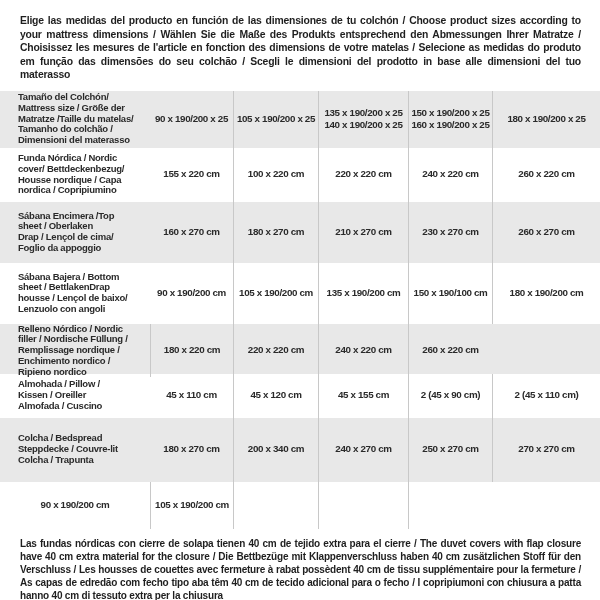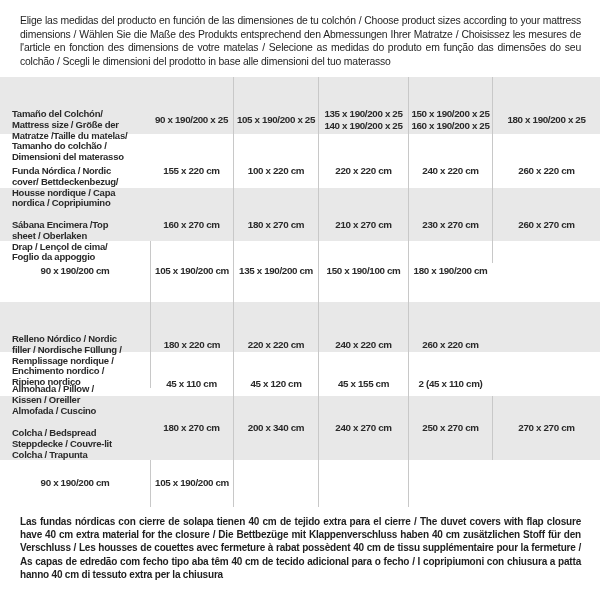--- a/index.html
+++ b/index.html
@@ -7,21 +7,21 @@
     position:relative;
     width:600px;height:600px;
     background:#ffffff;
     overflow:hidden;
     font-family:"Liberation Sans","DejaVu Sans",sans-serif;
     color:#2a2a2a;
   }
   .intro{
     margin:14px 19px 0 20px;
     font-size:10.4px;
-    font-weight:400;
+    font-weight:700;
     line-height:1.3;
     text-align:justify;
     letter-spacing:-0.2px;
     color:#1f1f1f;
   }
   .tbl{
     margin-top:9px;
     width:600px;
   }
   .row{
@@ -29,28 +29,27 @@
     grid-template-columns:150px 83px 85px 90px 84px 108px;
     align-items:stretch;
   }
   .row.striped{background:#e8e8e8;}
   .cell{
     display:flex;
     align-items:center;
     white-space:pre;
   }
   .cell.label{
-    padding-left:12px;
+    padding-left:18px;
     padding-right:4px;
     font-size:9.5px;
     font-weight:700;
     line-height:1.13;
     letter-spacing:-0.25px;
     text-align:left;
-    margin-top:32px;
   }
   .cell.val{
     justify-content:center;
     text-align:center;
     font-size:9.8px;
     font-weight:700;
     letter-spacing:-0.35px;
     line-height:1.25;
   }
   .cell.val.sep{border-left:1px solid #c8c8c8;}
@@ -93,33 +92,37 @@
 cover/ Bettdeckenbezug/
 Housse nordique / Capa
 nordica / Copripiumino</div>
       <div class="cell val">155 x 220 cm</div>
       <div class="cell val sep">100 x 220 cm</div>
       <div class="cell val sep">220 x 220 cm</div>
       <div class="cell val sep">240 x 220 cm</div>
       <div class="cell val sep">260 x 220 cm</div>
     </div>
 
-    <div class="row striped" style="height:53px">
+    <div class="row striped" style="height:61px">
       <div class="cell label">Sábana Encimera /Top
 sheet / Oberlaken
 Drap / Lençol de cima/
 Foglio da appoggio</div>
       <div class="cell val">160 x 270 cm</div>
       <div class="cell val sep">180 x 270 cm</div>
       <div class="cell val sep">210 x 270 cm</div>
       <div class="cell val sep">230 x 270 cm</div>
       <div class="cell val sep">260 x 270 cm</div>
     </div>
 
     <div class="row" style="height:61px">
+      <div class="cell label">Sábana Bajera / Bottom
+sheet / BettlakenDrap
+housse / Lençol de baixo/
+Lenzuolo con angoli</div>
       <div class="cell val">90 x 190/200 cm</div>
       <div class="cell val sep">105 x 190/200 cm</div>
       <div class="cell val sep">135 x 190/200 cm</div>
       <div class="cell val sep">150 x 190/100 cm</div>
       <div class="cell val sep">180 x 190/200 cm</div>
     </div>
 
     <div class="row striped" style="height:50px">
       <div class="cell label">Relleno Nórdico / Nordic
 filler / Nordische Füllung /
@@ -132,20 +135,21 @@
       <div class="cell val sep">260 x 220 cm</div>
     </div>
 
     <div class="row" style="height:44px">
       <div class="cell label">Almohada / Pillow /
 Kissen / Oreiller
 Almofada / Cuscino</div>
       <div class="cell val">45 x 110 cm</div>
       <div class="cell val sep">45 x 120 cm</div>
       <div class="cell val sep">45 x 155 cm</div>
+      <div class="cell val sep">2 (45 x 90 cm)</div>
       <div class="cell val sep">2 (45 x 110 cm)</div>
     </div>
 
     <div class="row striped" style="height:64px">
       <div class="cell label">Colcha / Bedspread
 Steppdecke / Couvre-lit
 Colcha / Trapunta</div>
       <div class="cell val">180 x 270 cm</div>
       <div class="cell val sep">200 x 340 cm</div>
       <div class="cell val sep">240 x 270 cm</div>

